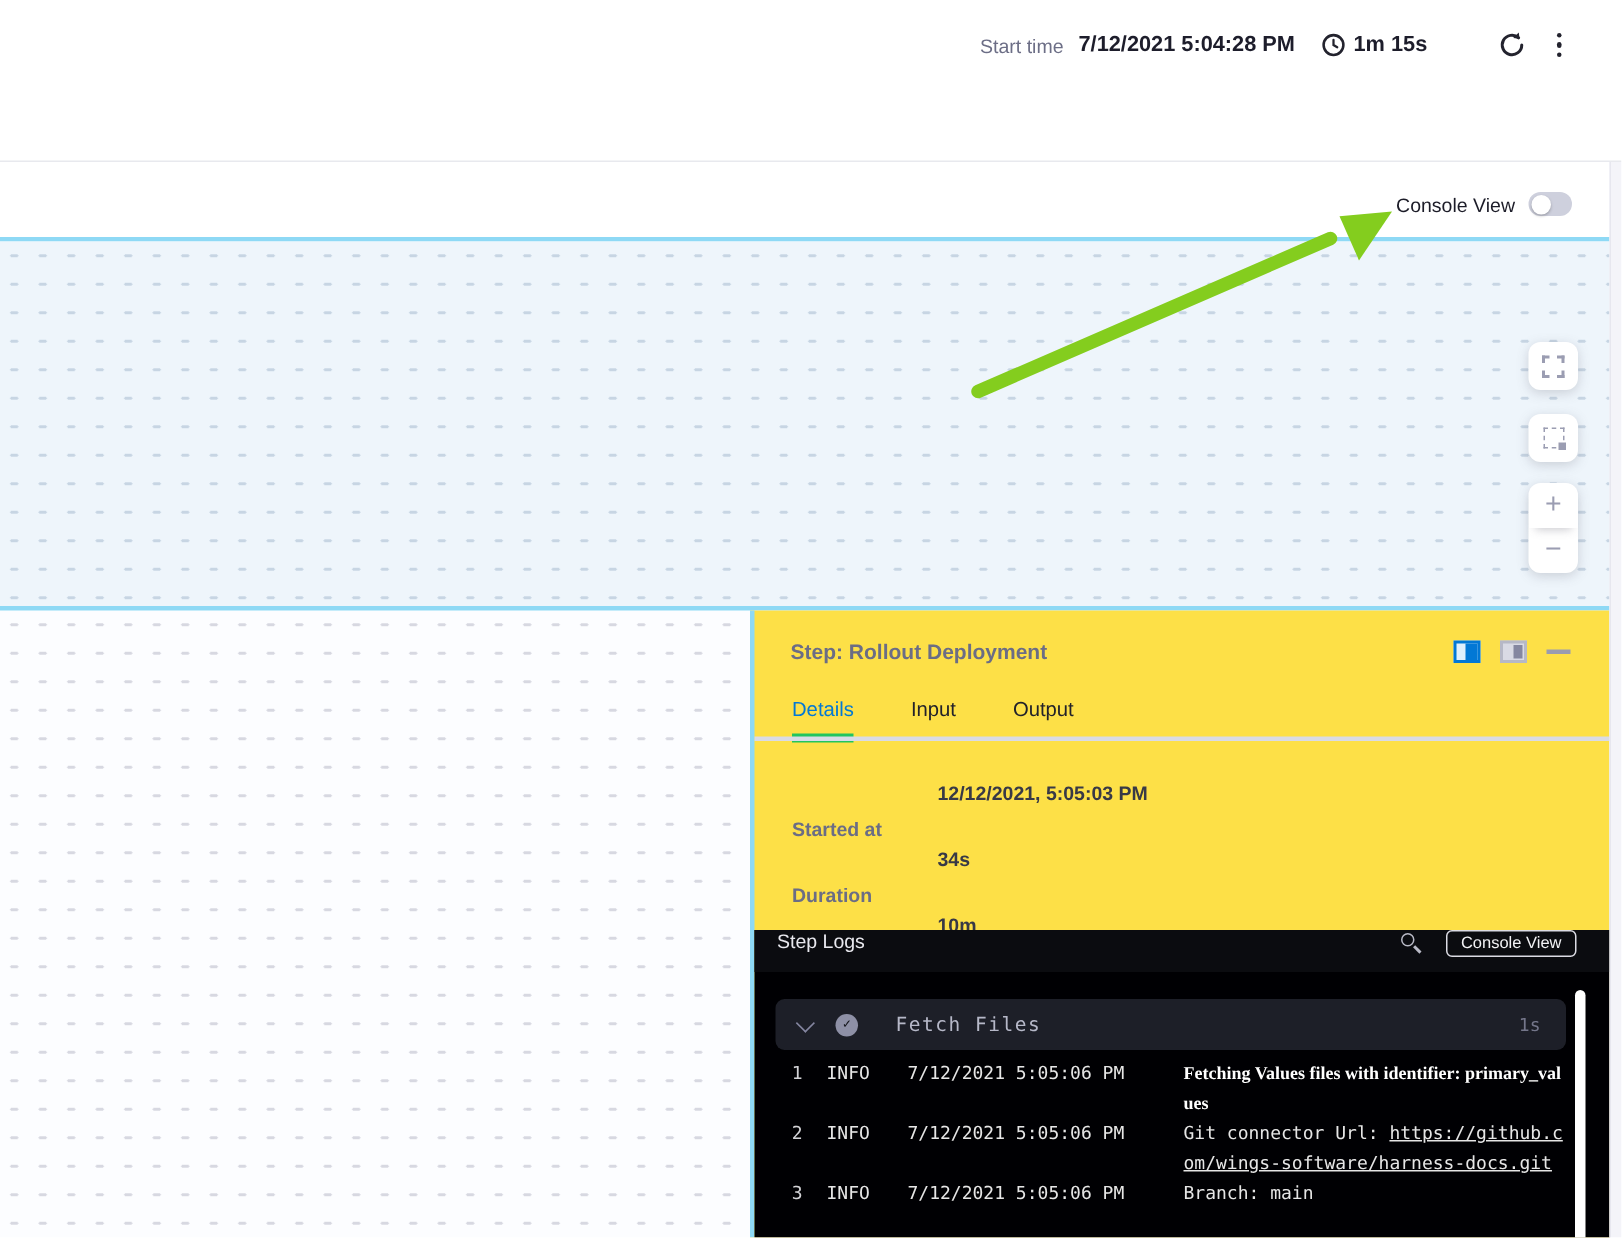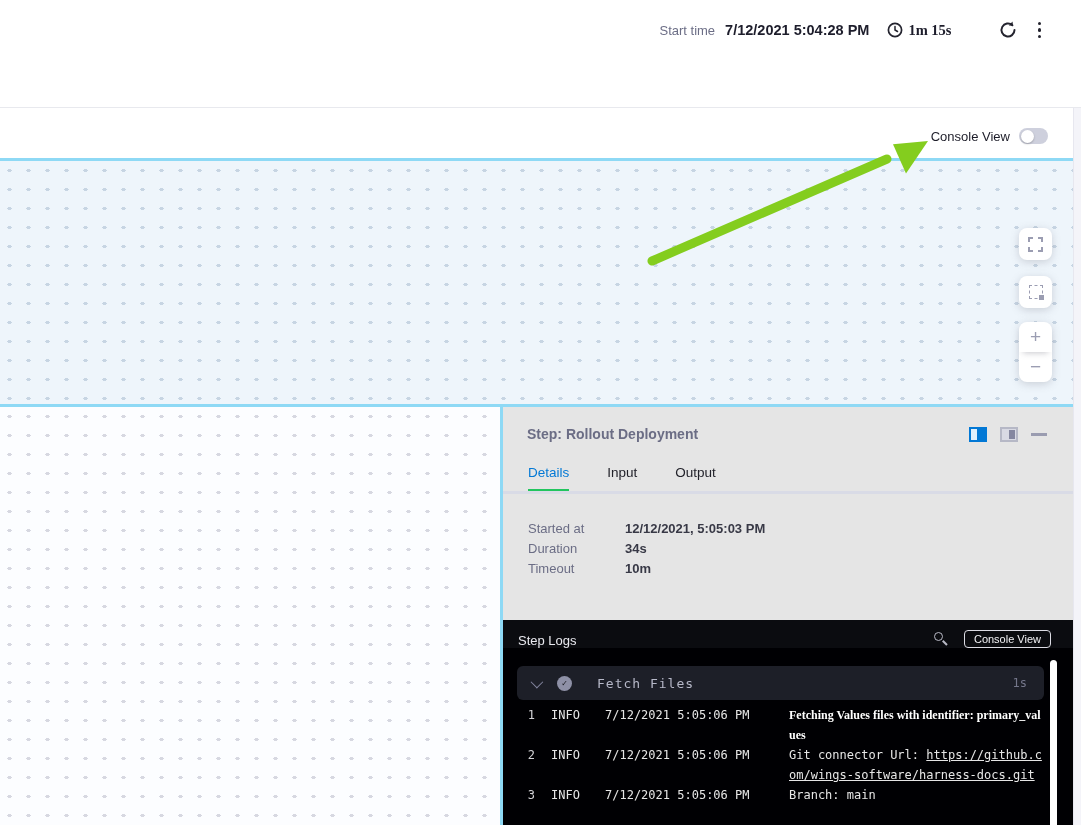--- a/index.html
+++ b/index.html
@@ -5,21 +5,21 @@
   * { margin:0; padding:0; box-sizing:border-box; }
   html,body { width:1081px; height:825px; overflow:hidden; }
   body { font-family:"Liberation Sans","DejaVu Sans",sans-serif; background:#fff; position:relative; }
   .abs { position:absolute; }
 
   
   .topbar { left:0; top:0; width:1081px; height:108px; background:#fff; border-bottom:1px solid #e8e9ee; }
   .topbar-row { position:absolute; right:40px; top:20px; display:flex; align-items:center; }
   .start-label { font-size:13px; color:#6c6e86; margin-right:10px; }
   .start-value { font-size:14.5px; color:#1d1d2b; font-weight:600; }
-  .clock-wrap { display:flex; align-items:center; margin-left:18px;font-family:Liberation Serif, serif; }
+  .clock-wrap { display:flex; align-items:center; margin-left:18px; }
   .elapsed { font-size:14.5px; color:#1d1d2b; font-weight:600; margin-left:5px; }
   .icon-btn { display:flex; align-items:center; justify-content:center; cursor:pointer; }
   .refresh-btn { margin-left:46px; }
   .kebab { margin-left:20px; display:flex; flex-direction:column; gap:3px; }
   .kebab i { width:3.5px; height:3.5px; border-radius:50%; background:#23232e; }
 
   
   .subbar { left:0; top:109px; width:1073px; height:49px; background:#fff; }
   .console-toggle-row { position:absolute; right:25px; top:19px; display:flex; align-items:center; }
   .console-label { font-size:13px; color:#1c1c28; font-weight:500; margin-right:9px; }
@@ -44,40 +44,40 @@
   .fs-icon i:nth-child(2){ right:0; top:0; border-left:none; border-bottom:none; }
   .fs-icon i:nth-child(3){ left:0; bottom:0; border-right:none; border-top:none; }
   .fs-icon i:nth-child(4){ right:0; bottom:0; border-left:none; border-top:none; }
   .marquee-icon { width:14px; height:14px; border:1.6px dashed #9b9db2; position:relative; }
   .marquee-icon i { position:absolute; right:-2px; bottom:-2px; width:5px; height:5px; background:#9b9db2; }
   .zoom-pill { flex-direction:column; }
   .zoom-pill .half { width:100%; height:30px; display:flex; align-items:center; justify-content:center; font-size:19px; color:#9b9db2; cursor:pointer; }
   .zoom-pill .half:first-child { box-shadow:0 5px 6px -4px rgba(96,97,112,.35); }
 
   
-  .panel { left:500px; top:407px; width:573px; height:418px; background:#e5e5e5; border-left:3px solid #8ed9f5;padding-left:40px; }
+  .panel { left:500px; top:407px; width:573px; height:418px; background:#fde047; border-left:3px solid #8ed9f5;padding-left:40px; }
   .panel-title { position:absolute; left:24px; top:19px; font-size:14px; font-weight:bold; color:#6b6d85; }
   .panel-actions { position:absolute; right:26px; top:20px; display:flex; align-items:center; gap:13px; }
   .split-icon { width:18px; height:15px; border:2px solid #0278d5; background:#dff0fd; position:relative; cursor:pointer; }
   .split-icon i { position:absolute; right:0; top:0; width:55%; height:100%; background:#0278d5; }
   .split-icon.gray { border-color:#b6b8c6; background:#d9dae4; }
   .split-icon.gray i { background:#8587a0; width:45%; right:1px; top:1px; height:calc(100% - 2px); }
   .min-icon { width:16px; height:3px; background:#9a9cb0; cursor:pointer; }
   .tabs { position:absolute; left:25px; top:58px; display:flex; }
   .tab { font-size:13.5px; color:#22222a; margin-right:38px; padding-bottom:9px; cursor:pointer; }
-  .tab.active { color:#0278d5; border-bottom:4px solid #22c55e; }
+  .tab.active { color:#0278d5; border-bottom:6px solid #22c55e; }
   .tab-divider { position:absolute; left:0; top:84px; width:573px; height:3px; background:#d9dbe6; }
   .details { position:absolute; left:25px; top:112px; }
   .detail-row { display:flex; font-size:13px; line-height:20px; }
-  .detail-label { width:97px; color:#6b6d85; font-weight:400; }
+  .detail-label { width:97px; color:#6b6d85; font-weight:700;margin-top:24px; }
   .detail-value { color:#383946; font-weight:bold; }
 
   
   .logpanel { left:503px; top:620px; width:570px; height:205px; background:#000003; font-family:"DejaVu Sans Mono","Liberation Mono",monospace; }
-  .log-header { position:absolute; left:0; top:0; width:100%; height:28px; background:#0b0c10; display:flex; align-items:flex-end; }
+  .log-header { position:absolute; left:0; top:0; width:100%; height:28px; background:#0b0c10; display:flex; align-items:flex-start; }
   .log-title { font-family:"Liberation Sans",sans-serif; font-size:13px; color:#e9e9ef; margin-left:15px; }
   .log-header-right { position:absolute; right:22px; display:flex; align-items:center; gap:16px; }
   .search-icon { width:14px; height:14px; position:relative; cursor:pointer; }
   .search-icon b { position:absolute; left:0; top:0; width:9px; height:9px; border:1.6px solid #b9bac6; border-radius:50%; }
   .search-icon i { position:absolute; width:6px; height:1.6px; background:#b9bac6; transform:rotate(45deg); left:8px; top:10px; }
   .console-btn { font-family:"Liberation Sans",sans-serif; font-size:11px; color:#f2f2f5; border:1px solid #dcdce4; border-radius:4px; padding:2px 9px; cursor:pointer; background:transparent; }
   .section-bar { position:absolute; left:14px; top:46px; width:527px; height:34px; background:#1d1f28; border-radius:6px; display:flex; align-items:center; cursor:pointer; }
   .chev { margin-left:14px; width:9px; height:9px; border-right:1.8px solid #8486a0; border-bottom:1.8px solid #8486a0; transform:rotate(45deg) translateY(-2px); }
   .circle-check { margin-left:17px; width:15px; height:15px; border-radius:50%; background:#8e90a6; color:#15161c; font-size:9px; line-height:15px; text-align:center; font-weight:bold; }
   .section-title { margin-left:25px; font-size:13px; letter-spacing:1px; color:#b6b8c8; }

